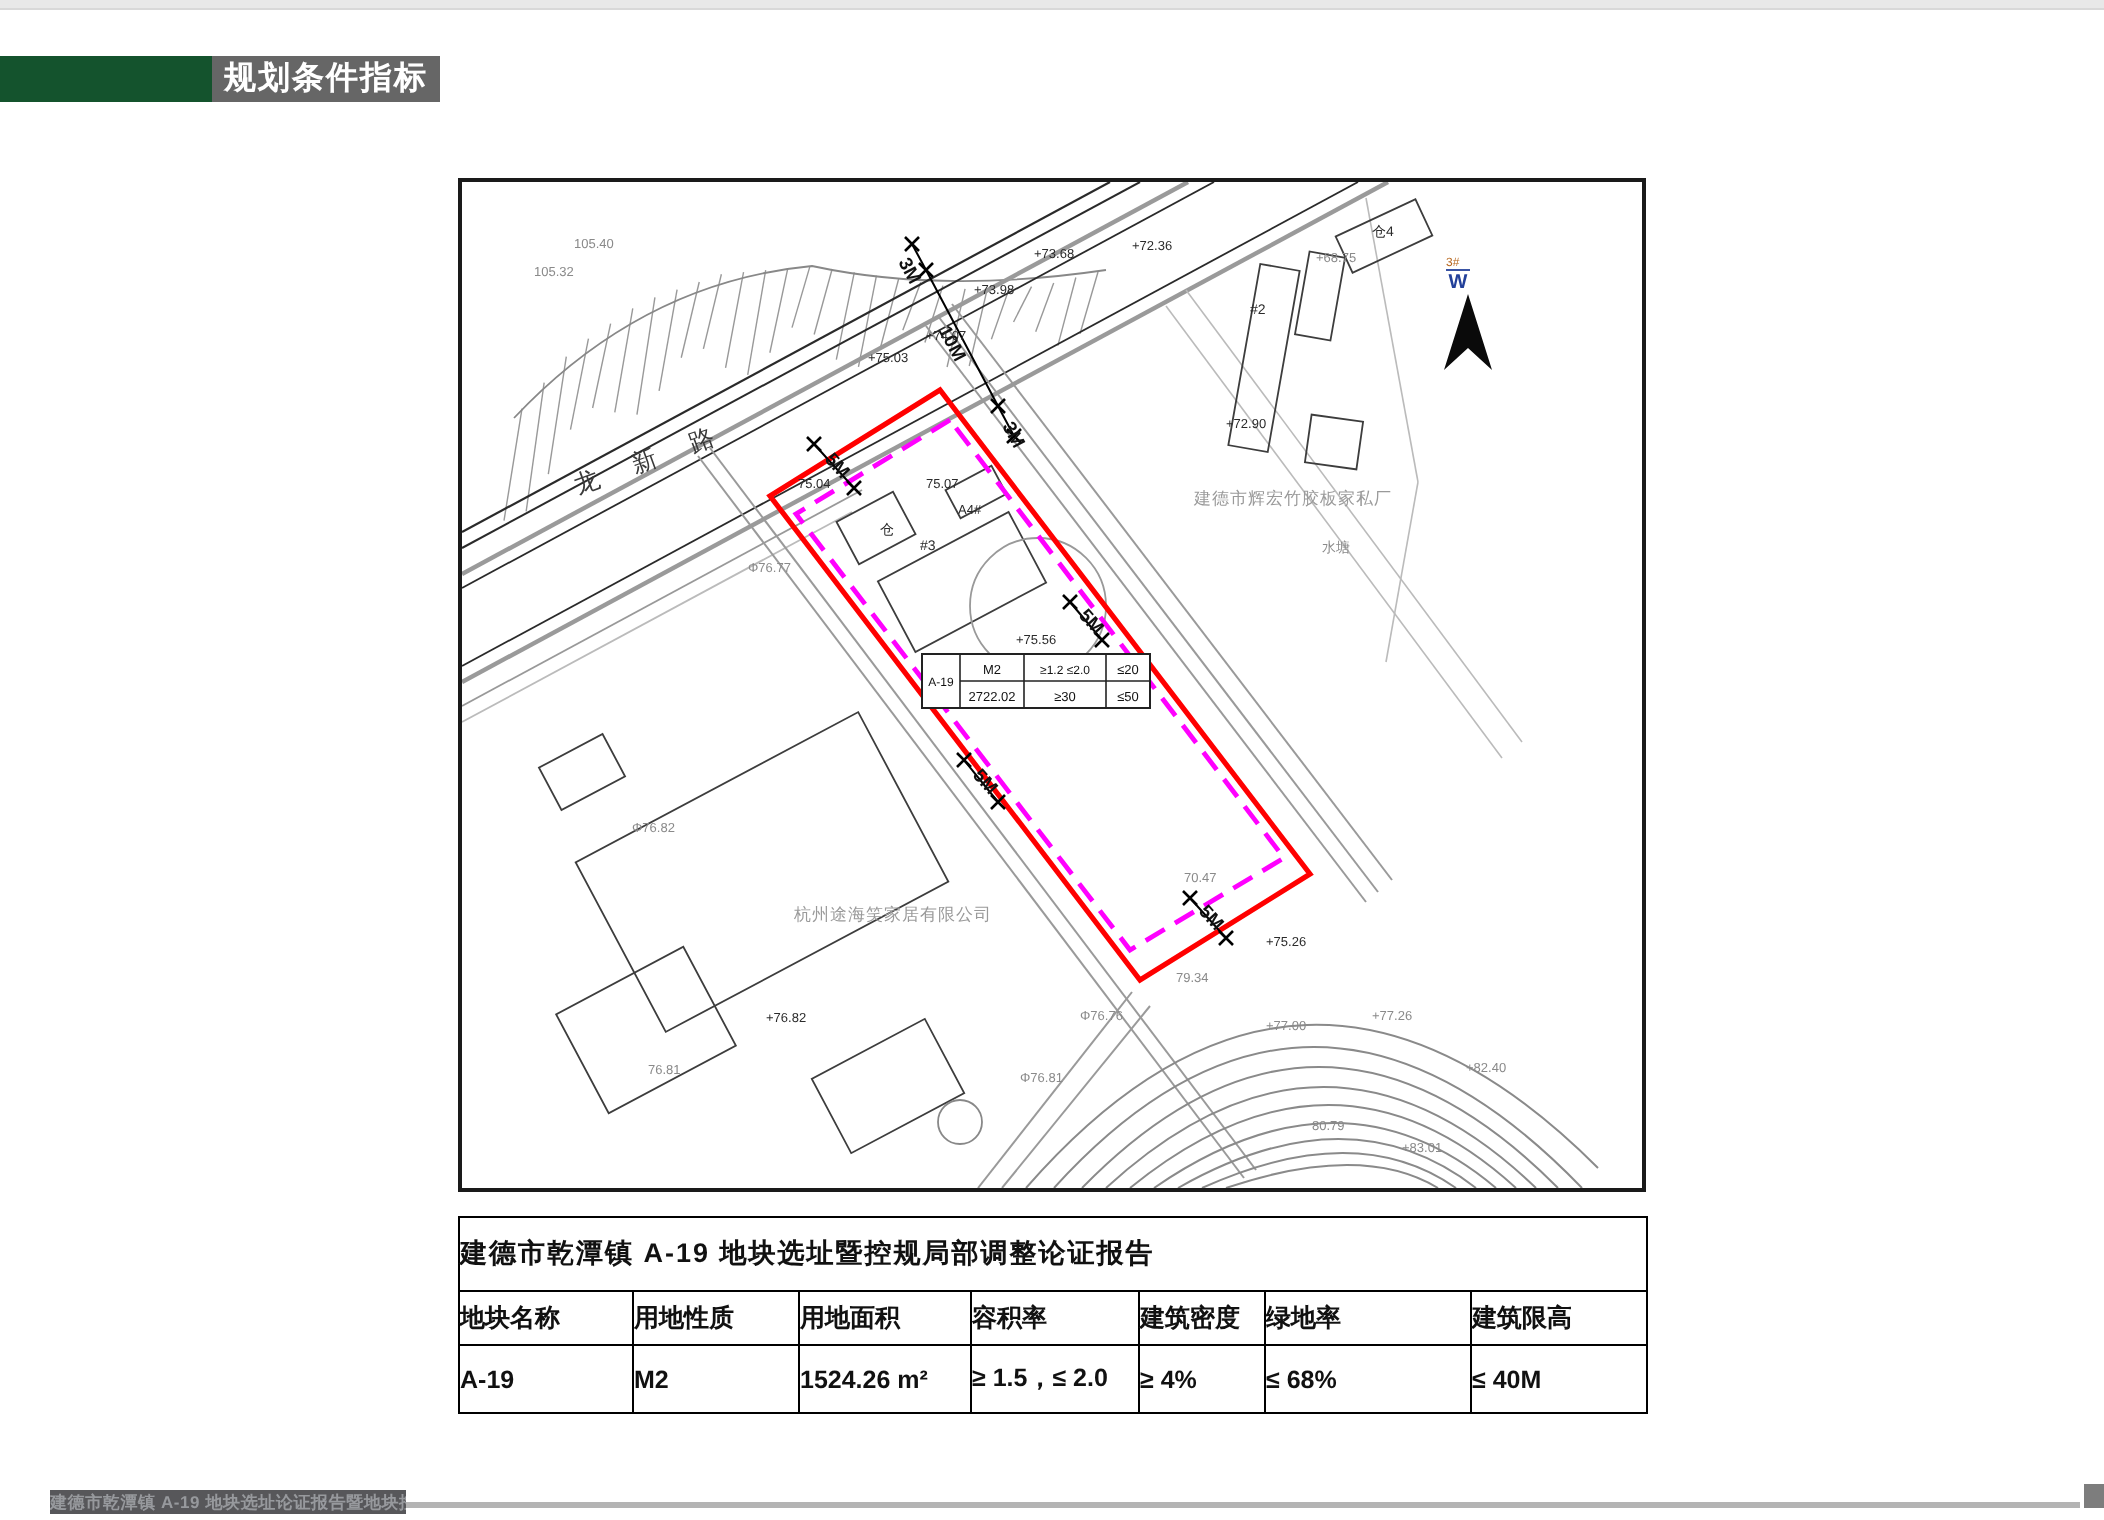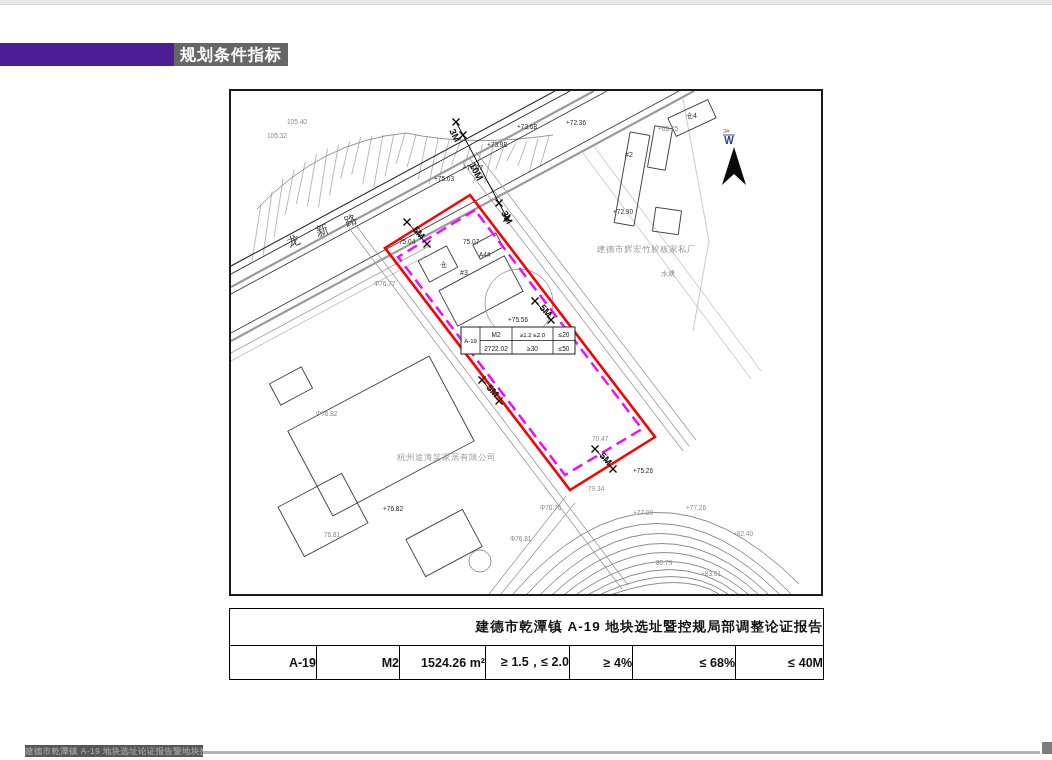--- a/index.html
+++ b/index.html
@@ -1,38 +1,38 @@
 <!DOCTYPE html>
 <html><head>
 <meta charset="utf-8">
 <style>
   html,body{margin:0;padding:0;}
   body{
     width:1052px;height:760px;position:relative;background:#ffffff;
     font-family:"Liberation Sans", sans-serif;overflow:hidden;
   }
   .top-strip{position:absolute;left:0;top:0;width:1052px;height:4px;background:#e8e8e8;border-bottom:1px solid #d8d8d8;}
-  .title-bar{position:absolute;left:0;top:43px;width:288px;height:23px;background:#4c1d95;}
+  .title-bar{position:absolute;left:0;top:28px;width:220px;height:23px;background:#14532d;}
   .title-bar .dark-seg{position:absolute;right:0;top:0;width:114px;height:23px;background:#666666;}
   .title-bar .title-text{
     position:absolute;right:6px;top:0;height:23px;line-height:23px;
     color:#ffffff;font-size:16px;font-weight:bold;letter-spacing:1px;white-space:nowrap;
   }
   .map-panel{
     position:absolute;left:229px;top:89px;width:594px;height:507px;
     border:2px solid #1a1a1a;box-sizing:border-box;background:#ffffff;
   }
   .map-panel svg{display:block;}
   svg text{font-family:"Liberation Sans", sans-serif;}
   .index-table{
     position:absolute;left:229px;top:608px;width:594px;
     border-collapse:collapse;table-layout:fixed;background:#fff;
   }
   .index-table, .index-table th, .index-table td{border:1.5px solid #000;}
-  .index-table td, .index-table th{text-align:right;vertical-align:middle;color:#111;padding:0;}
+  .index-table td, .index-table th{text-align:left;vertical-align:middle;color:#111;padding:0;}
   .index-table .t-title{height:36px;font-size:13.5px;font-weight:bold;letter-spacing:1px;}
   .index-table th{height:26px;font-size:12.5px;font-weight:bold;}
   .index-table .t-data td{height:33px;font-size:12.5px;font-weight:600;}
   .foot-line{position:absolute;left:203px;top:751px;width:837px;height:3px;background:#b4b4b4;}
   .foot-bar{
     position:absolute;left:25px;top:745px;width:178px;height:12px;background:#57575a;
     color:#97999d;font-size:8.5px;font-weight:bold;line-height:12px;text-align:center;
     letter-spacing:0.3px;white-space:nowrap;overflow:hidden;
   }
   .foot-square{position:absolute;left:1042px;top:742px;width:10px;height:12px;background:#7d7d7d;}
@@ -257,20 +257,29 @@
       <col style="width:86px">
       <col style="width:84px">
     <col style="width:63px">
       <col style="width:103px">
       <col style="width:88px">
   </colgroup>
   <tbody>
     <tr>
       <td class="t-title" colspan="7">建德市乾潭镇 A-19 地块选址暨控规局部调整论证报告</td>
     </tr>
+    <tr>
+      <th>地块名称</th>
+      <th>用地性质</th>
+      <th>用地面积</th>
+      <th>容积率</th>
+      <th>建筑密度</th>
+      <th>绿地率</th>
+      <th>建筑限高</th>
+    </tr>
     <tr class="t-data">
       <td>A-19</td>
       <td>M2</td>
       <td>1524.26 m²</td>
       <td>≥ 1.5，≤ 2.0</td>
       <td>≥ 4%</td>
       <td>≤ 68%</td>
       <td>≤ 40M</td>
     </tr>
   </tbody>

